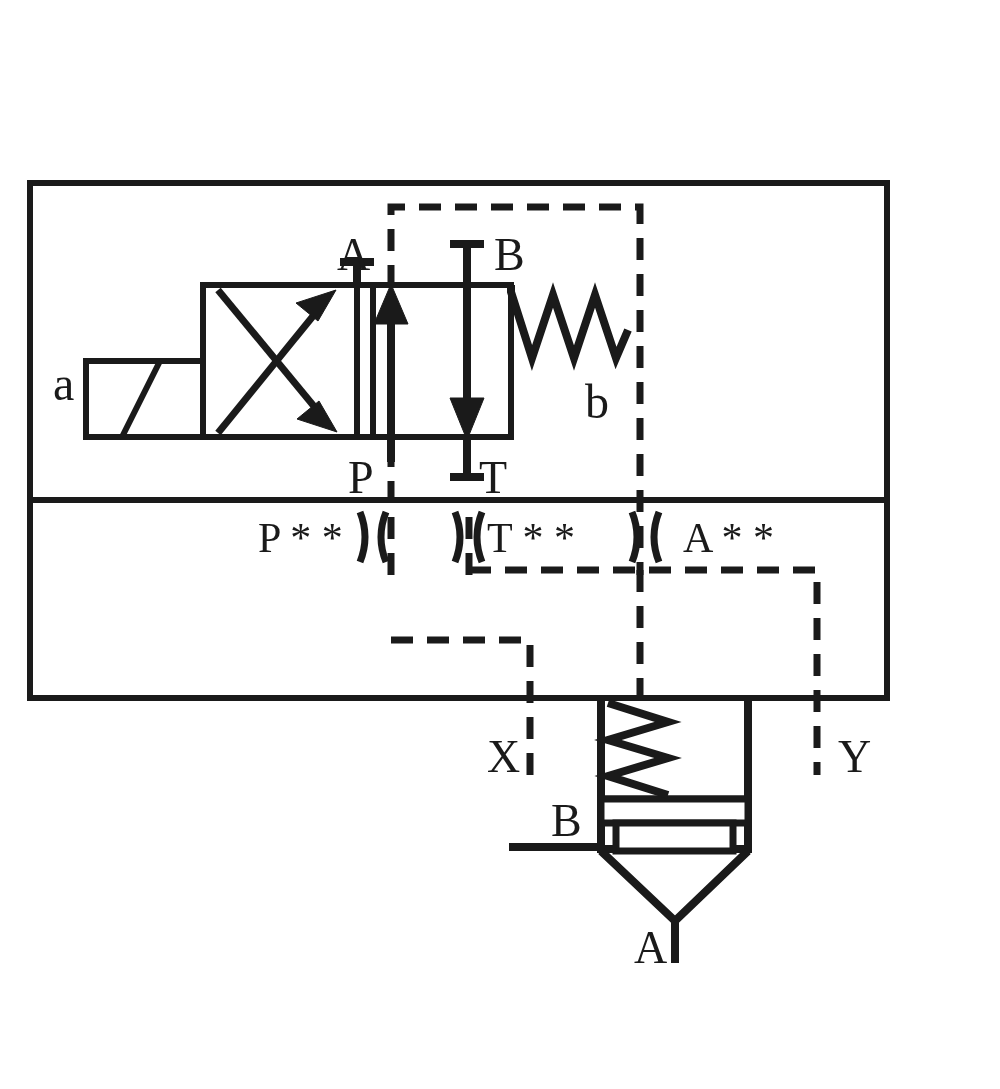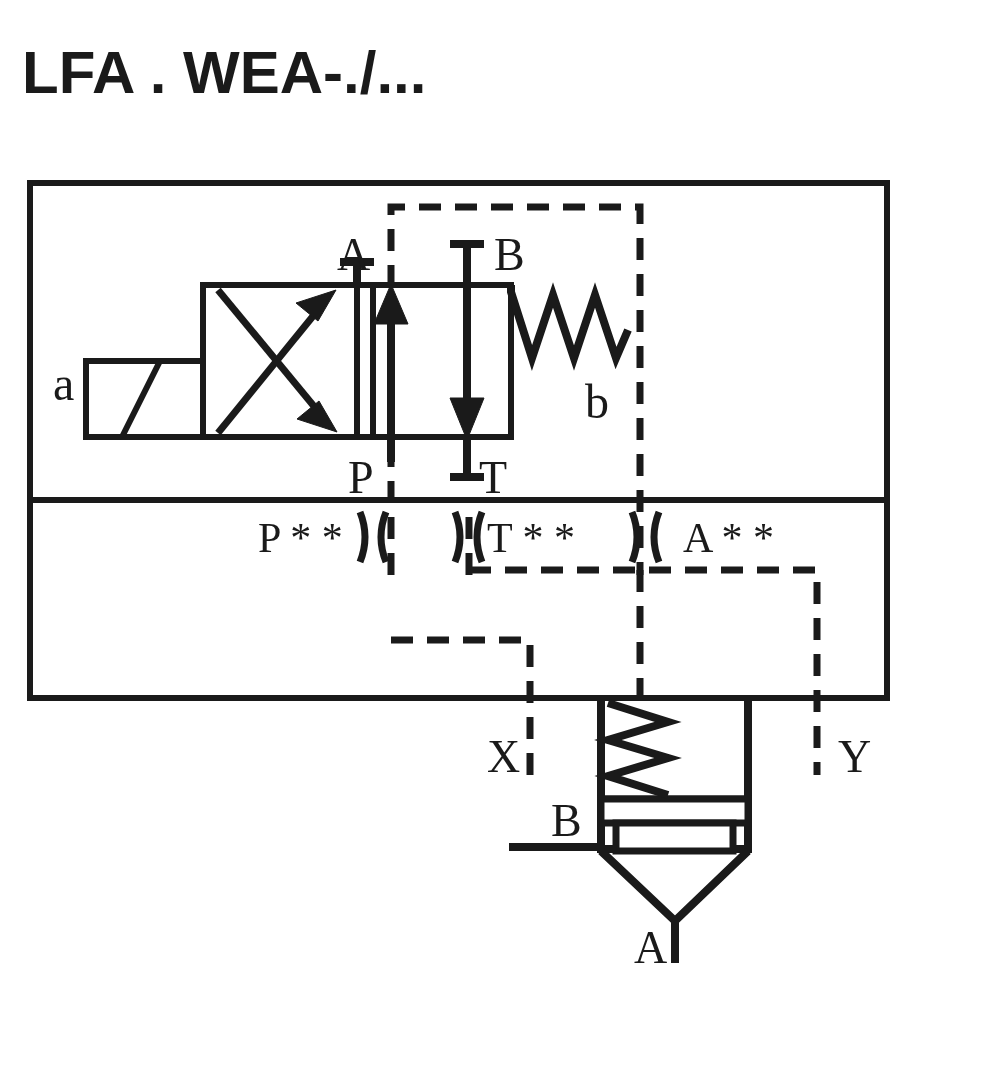--- a/index.html
+++ b/index.html
@@ -35,21 +35,20 @@
     position: absolute;
     left: 0;
     top: 0;
   }
 </style>
 </head>
 <body>
 
 <div id="page" style="background: rgb(255, 255, 255);">
 
-  <div id="title" style="color: rgb(26, 26, 26);">LFA . WEA-./...</div>
 
   <svg id="schematic" width="1000" height="1089" viewBox="0 0 1000 1089">
 
     <g stroke="#1a1a1a" fill="none">
       <rect x="30" y="183" width="857" height="515" stroke-width="6"></rect>
       <line x1="30" y1="500" x2="887" y2="500" stroke-width="6"></line>
     </g>
 
     <g stroke="#1a1a1a" fill="none" stroke-width="7" stroke-dasharray="22 14" stroke-linecap="butt">
 

